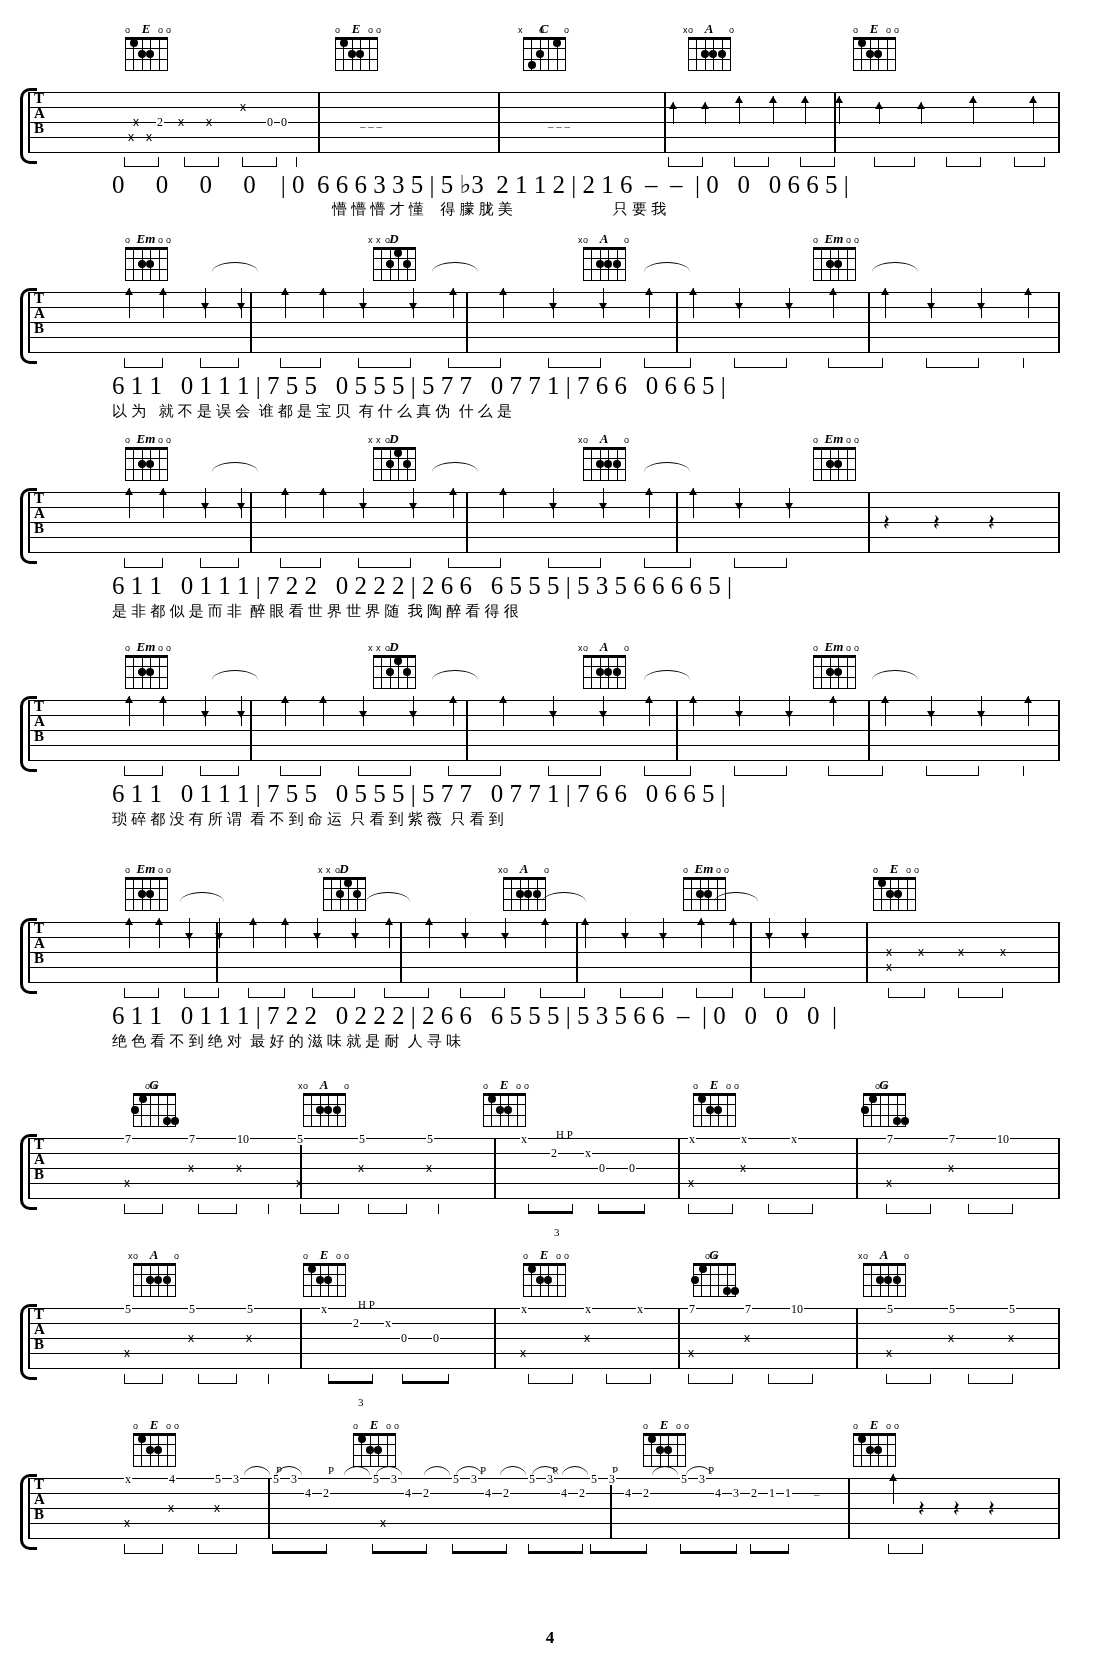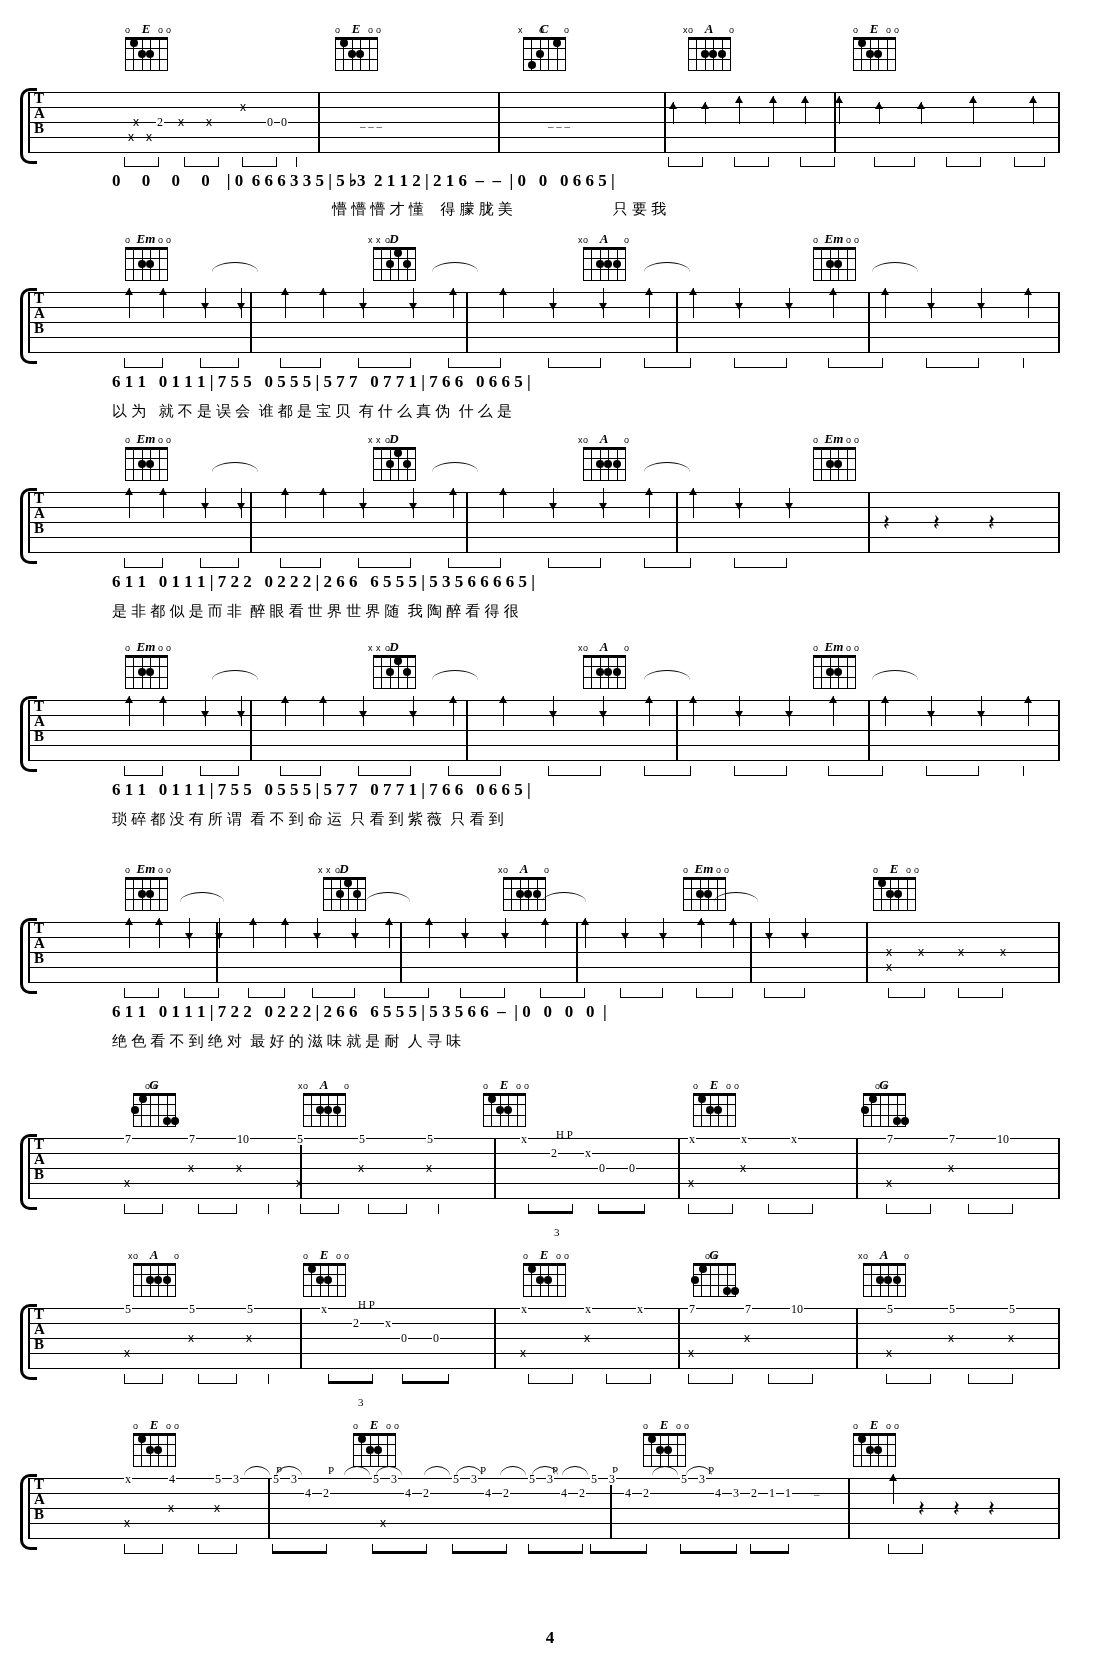--- a/index.html
+++ b/index.html
@@ -29,21 +29,21 @@
   .chord .cname{position:absolute;top:-1px;left:0;width:52px;text-align:center;
                 font-family:"Liberation Serif",serif;font-size:13px;font-style:italic;font-weight:bold;}
   .grid{position:absolute;top:15px;left:5px;width:42px;height:34px;}
   .grid .v{position:absolute;top:0;width:1px;height:34px;background:#000;}
   .grid .h{position:absolute;left:0;width:42px;height:1px;background:#000;}
   .grid .nut{height:2.5px;background:#000;}
   .dot{position:absolute;width:8px;height:8px;border-radius:50%;background:#000;}
   .omark{position:absolute;top:4px;font-size:9px;line-height:9px;font-family:"Liberation Sans",sans-serif;}
 
   
-  .numrow{position:absolute;font-family:"Liberation Serif",serif;font-size:17px;font-weight:bold;
+  .numrow{position:absolute;font-family:"Liberation Serif",serif;font-size:25px;font-weight:normal;
           letter-spacing:0px;white-space:pre;}
   .lyricrow{position:absolute;font-family:"Liberation Sans",sans-serif;font-size:15px;white-space:pre;}
 
   .stemrow{position:absolute;height:14px;}
   .stem{position:absolute;width:1.2px;height:10px;background:#000;bottom:0;}
   .beam{position:absolute;height:1.4px;background:#000;bottom:0;}
 
   .arrowup,.arrowdn{position:absolute;width:10px;height:22px;}
   .arrowup .sh,.arrowdn .sh{position:absolute;left:4.5px;top:0;width:1.2px;height:22px;background:#000;}
   .arrowup .hd{position:absolute;left:1px;top:0;width:0;height:0;border-left:4px solid transparent;border-right:4px solid transparent;border-bottom:7px solid #000;}

